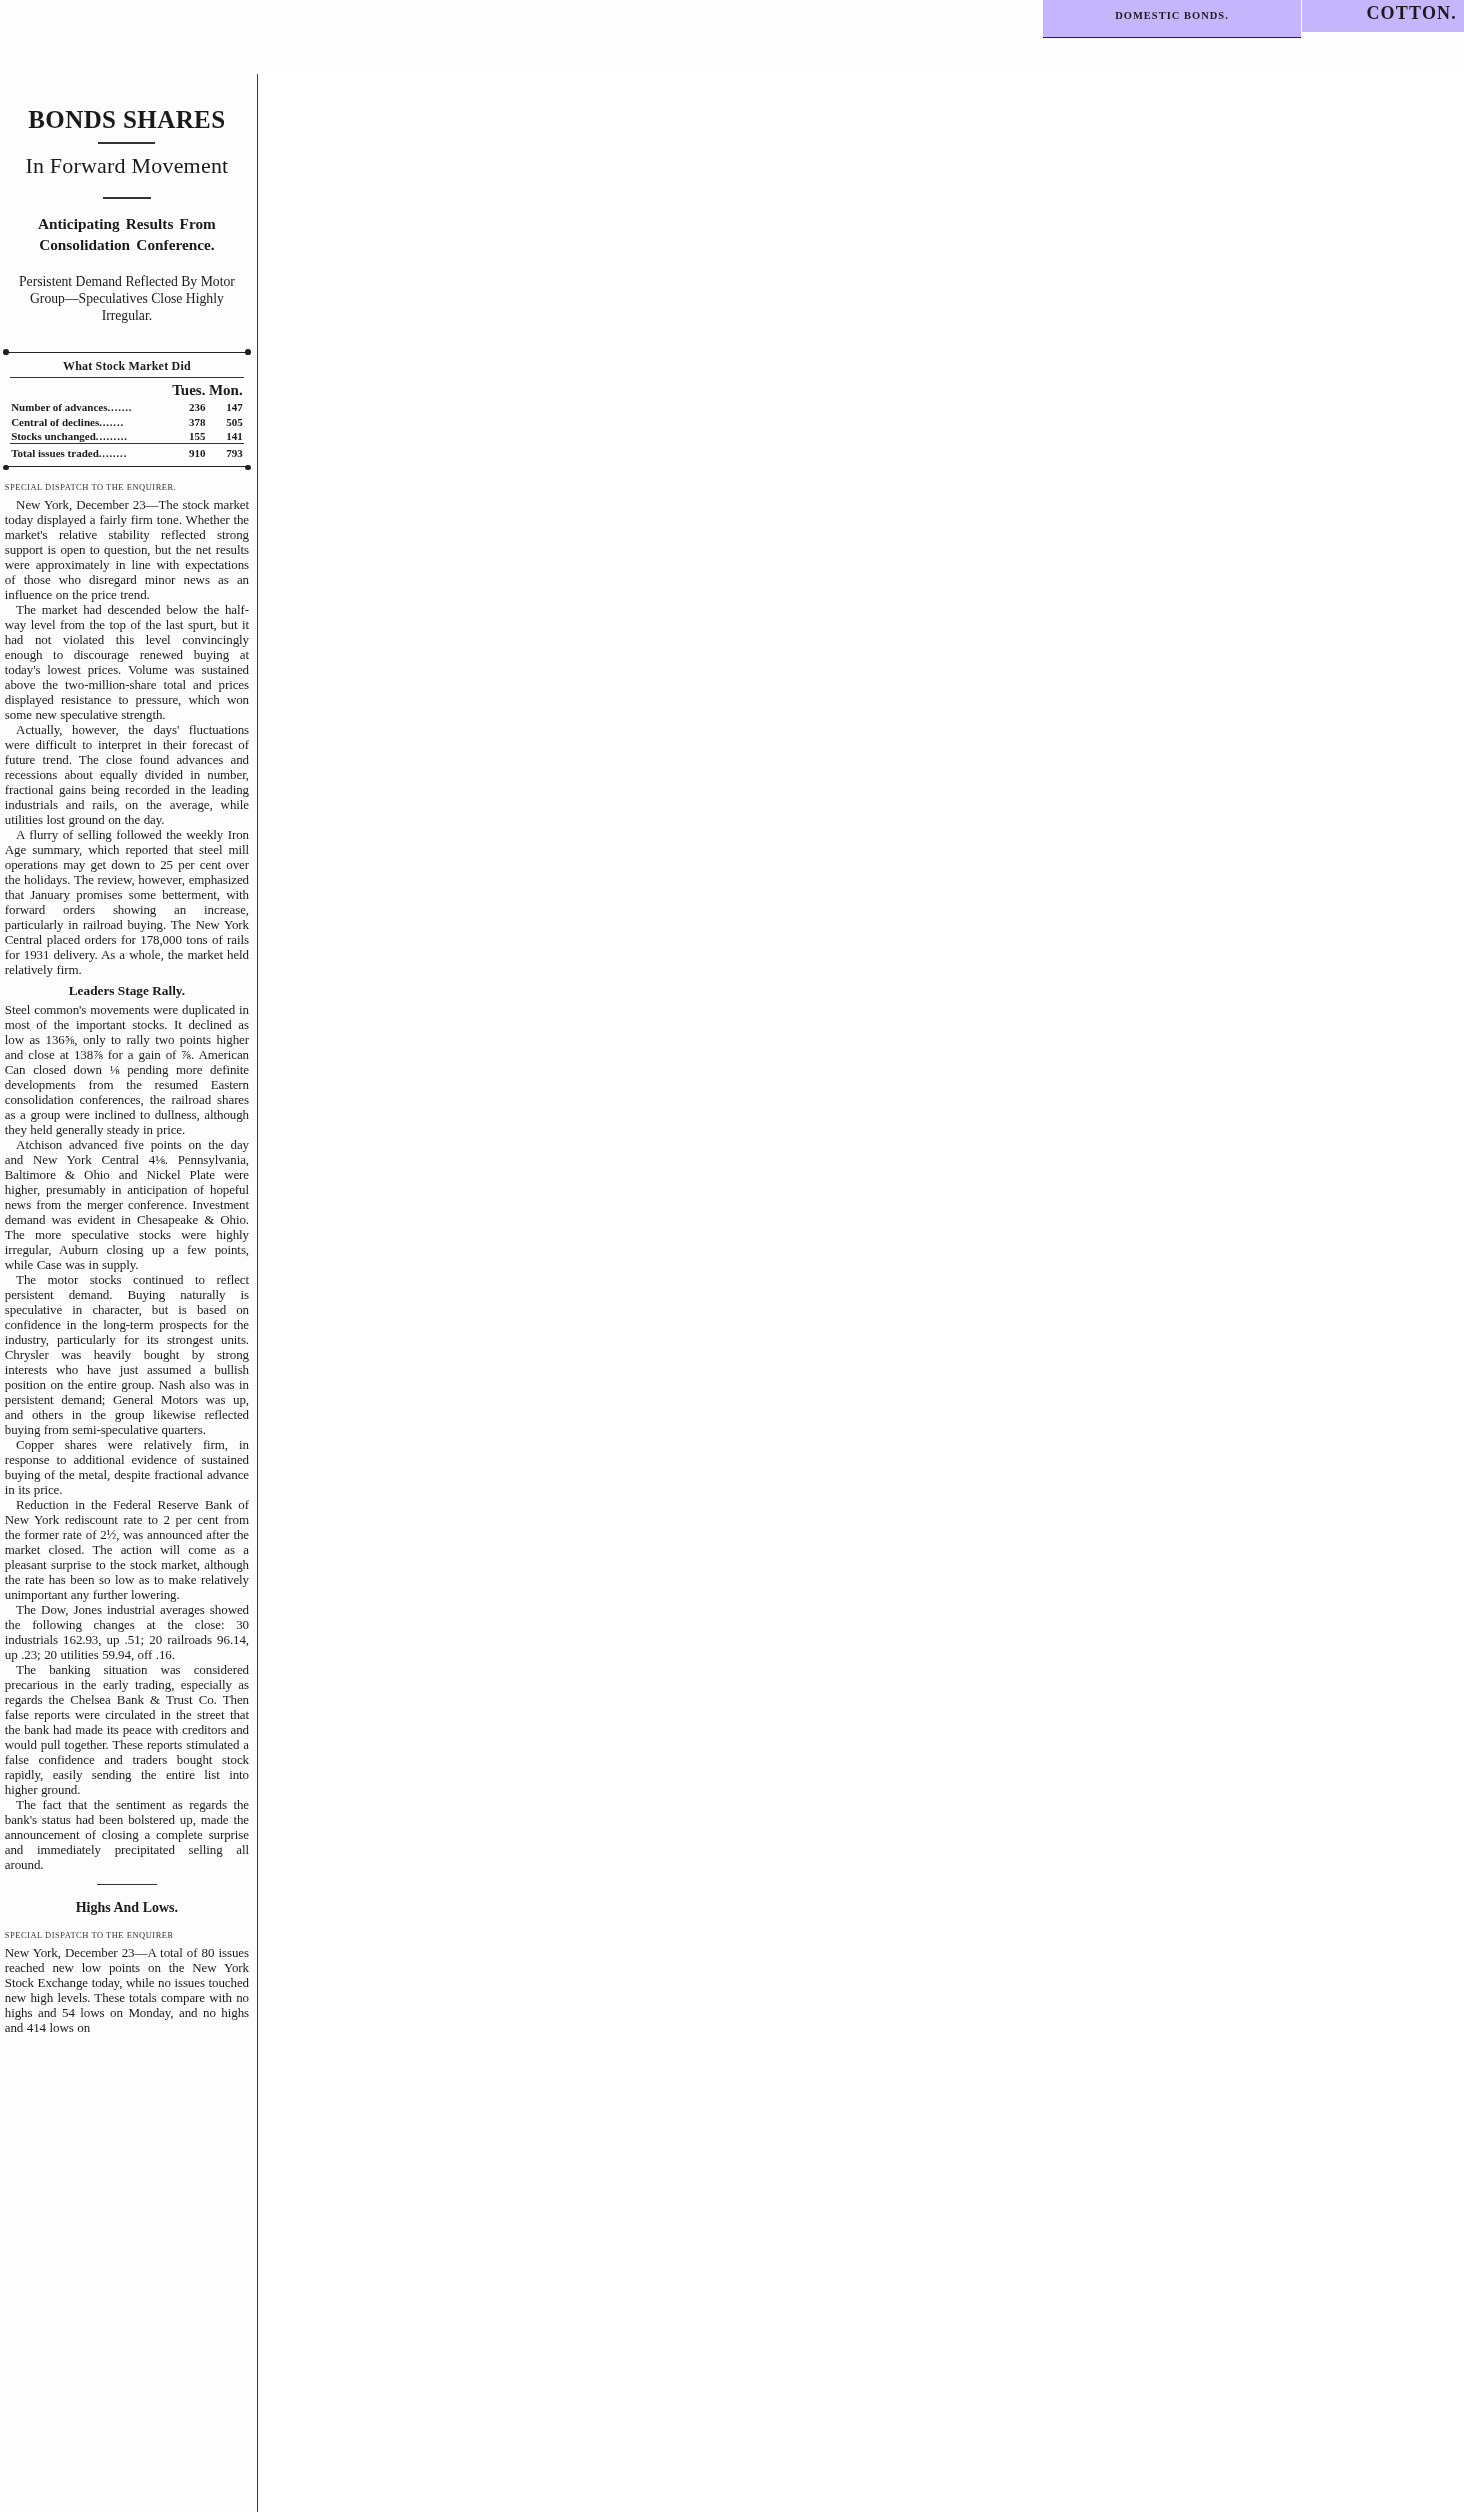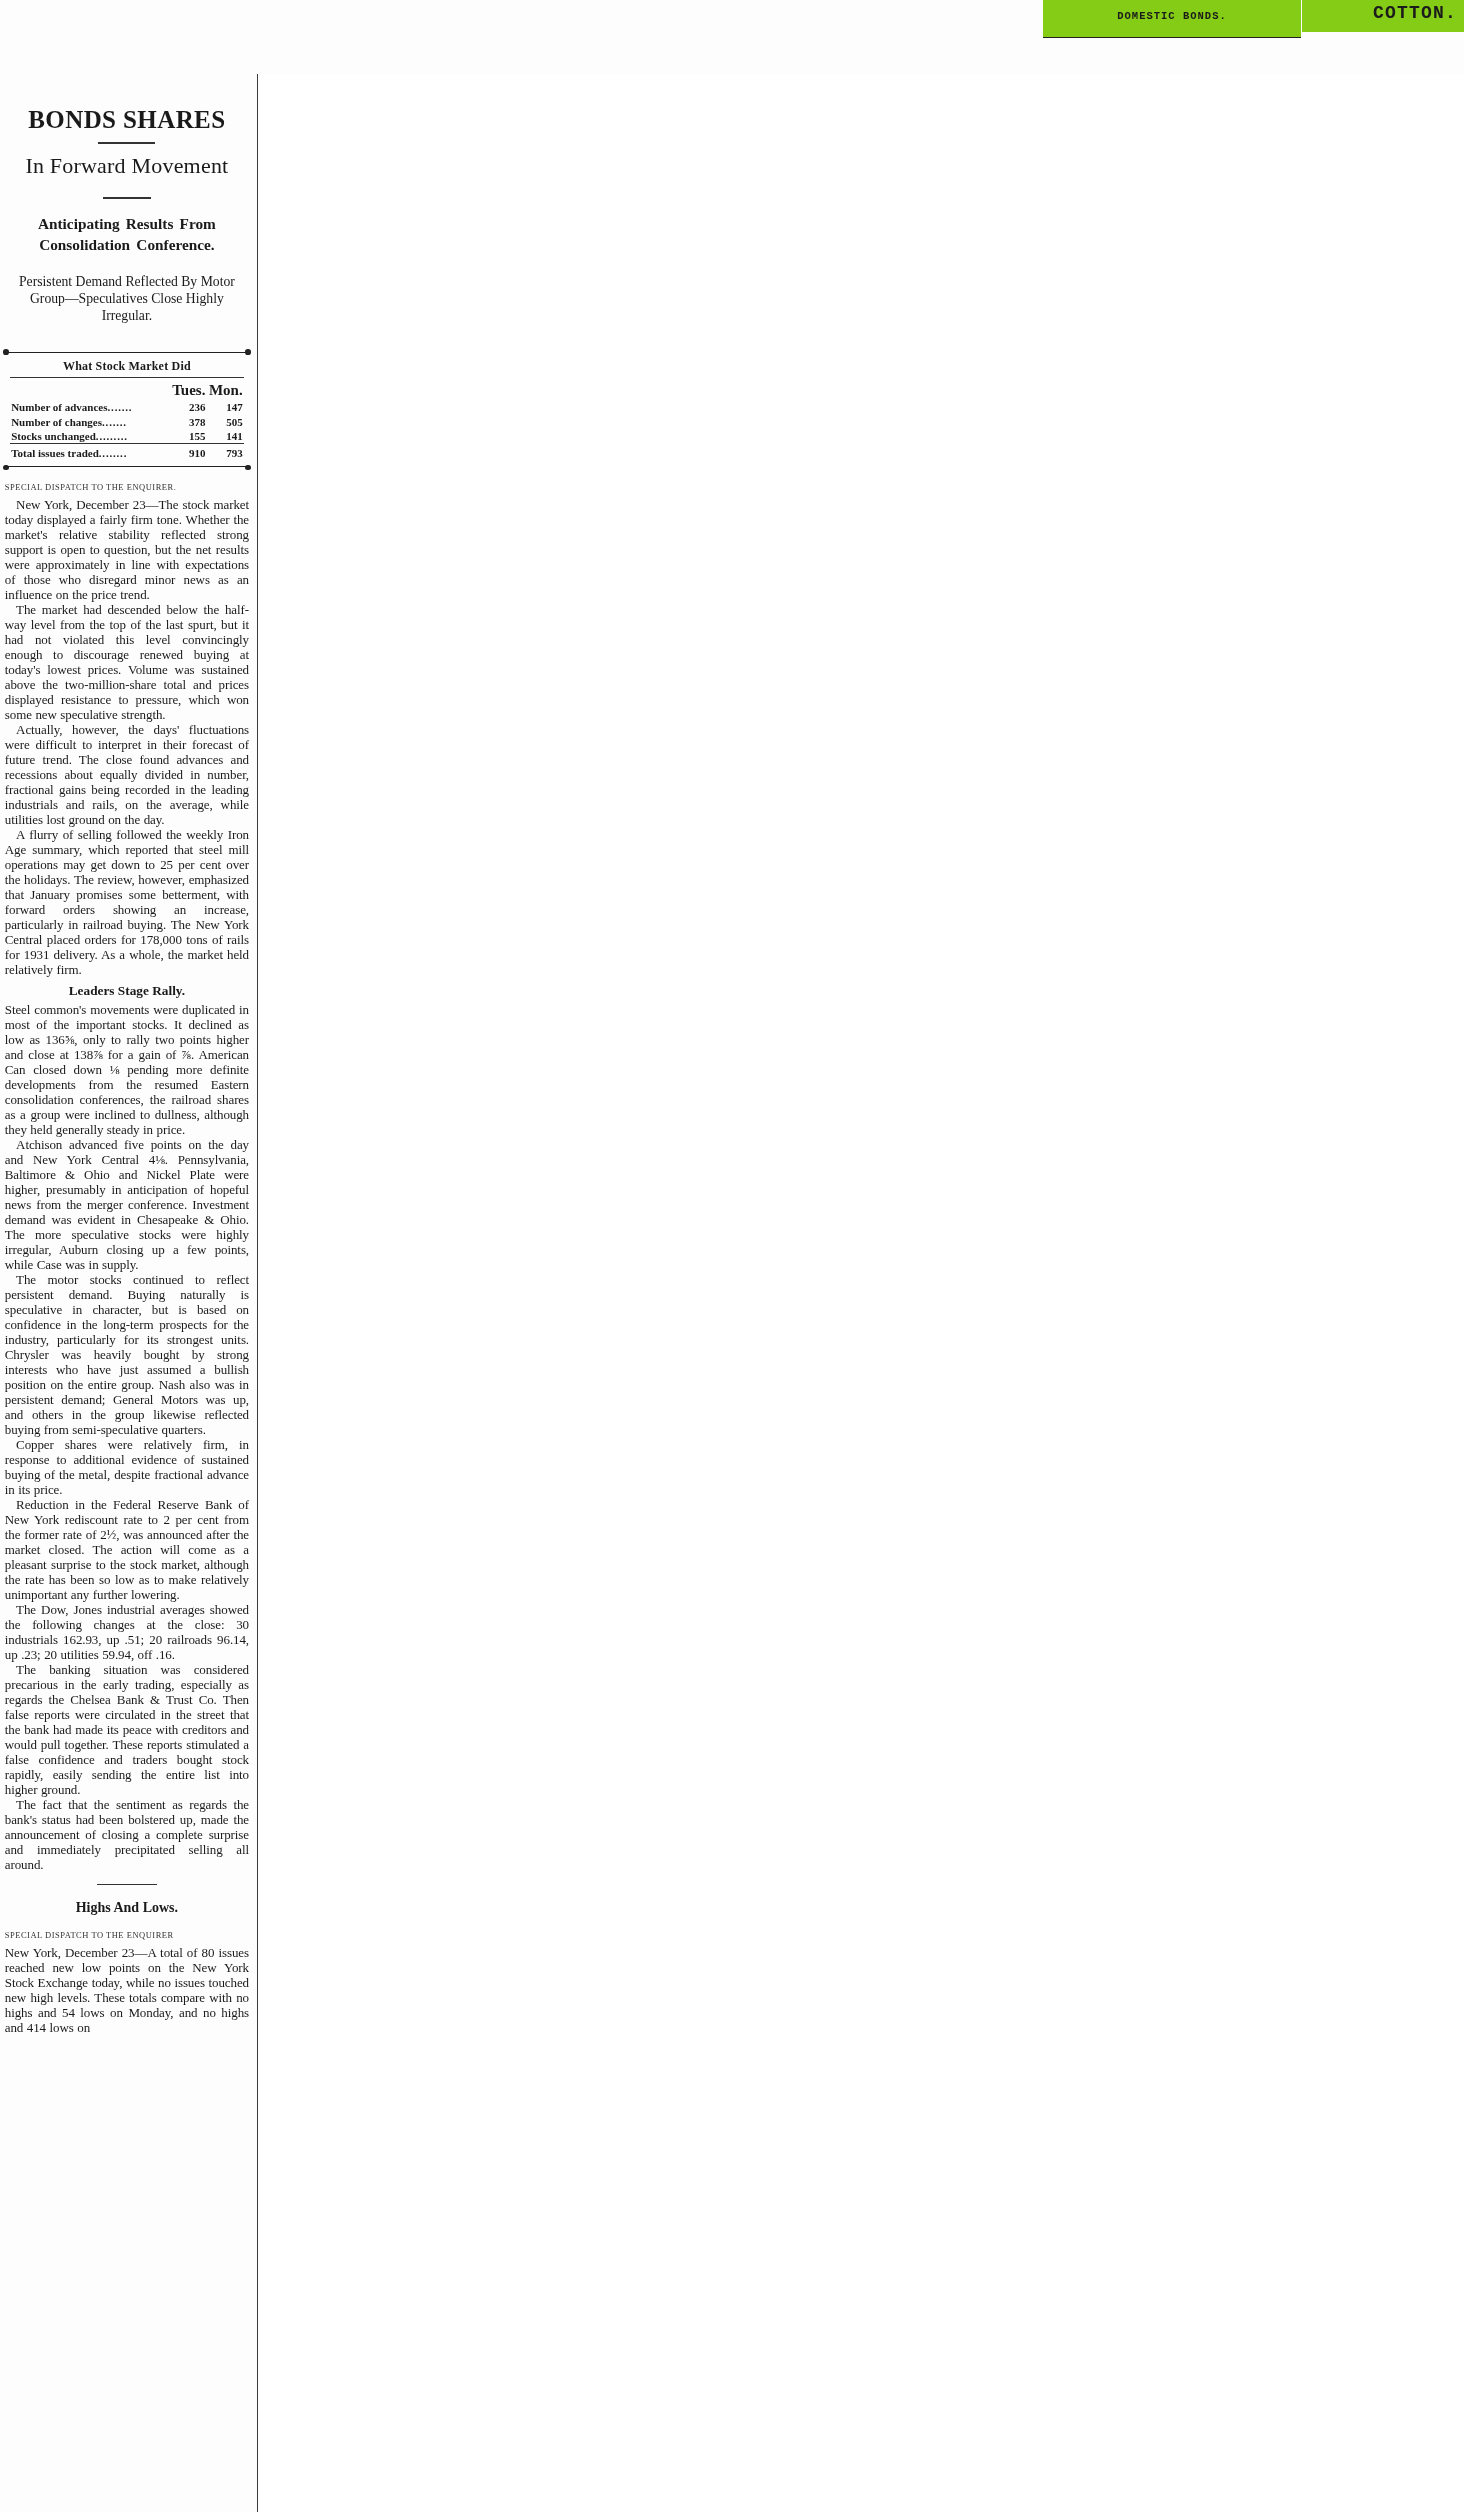--- a/index.html
+++ b/index.html
@@ -42,22 +42,22 @@
     letter-spacing: 0.8px;
     color: #111;
     padding-left: 8px;
     white-space: nowrap;
     word-spacing: 11.3px;
   }
 
   
   .hdr-frag {
     position: absolute;
-    background: #84cc16;
-    font-family: Liberation Mono, monospace;
+    background: #c4b5fd;
+    font-family: Liberation Serif, serif;
     text-align: center;
     color: #1b1b1b;
   }
   .hdr-domestic {
     left: 1043px;
     top: 0px;
     width: 258px;
     height: 37px;
     border-bottom: 0.8px solid #222;
   }
@@ -287,21 +287,21 @@
             <th>Mon.</th>
           </tr>
         </thead>
         <tbody>
           <tr>
             <td class="lbl"><span>Number of advances</span><span class="dotleader">.......</span></td>
             <td class="num">236</td>
             <td class="num">147</td>
           </tr>
           <tr>
-            <td class="lbl"><span>Number of changes</span><span class="dotleader">.......</span></td>
+            <td class="lbl"><span>Central of declines</span><span class="dotleader">.......</span></td>
             <td class="num">378</td>
             <td class="num">505</td>
           </tr>
           <tr>
             <td class="lbl"><span>Stocks unchanged</span><span class="dotleader">.........</span></td>
             <td class="num">155</td>
             <td class="num">141</td>
           </tr>
           <tr class="total">
             <td class="lbl"><span>Total issues traded</span><span class="dotleader">........</span></td>

